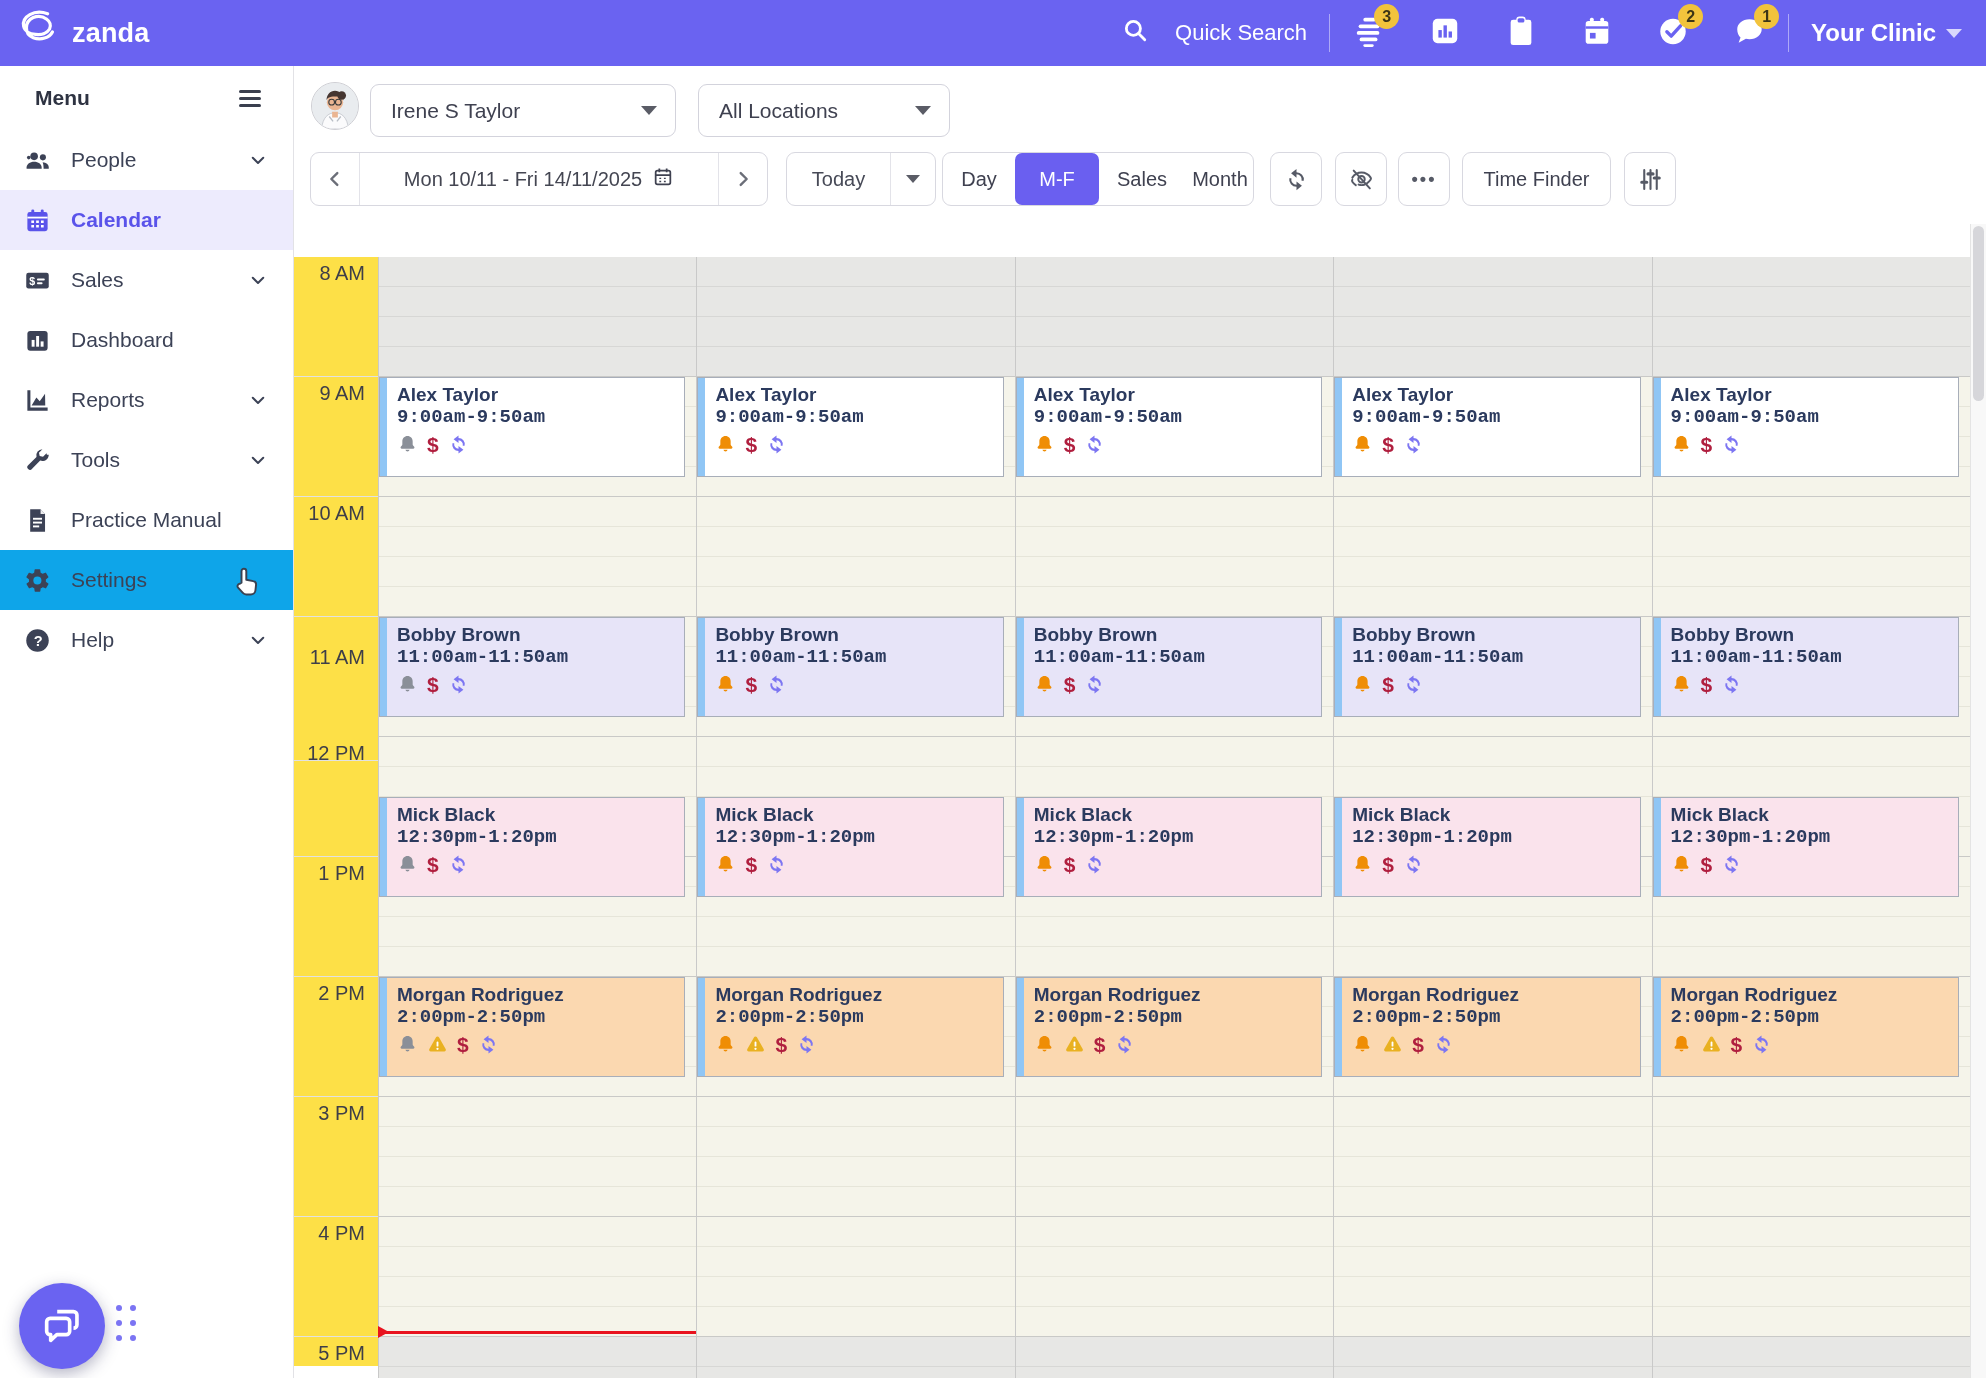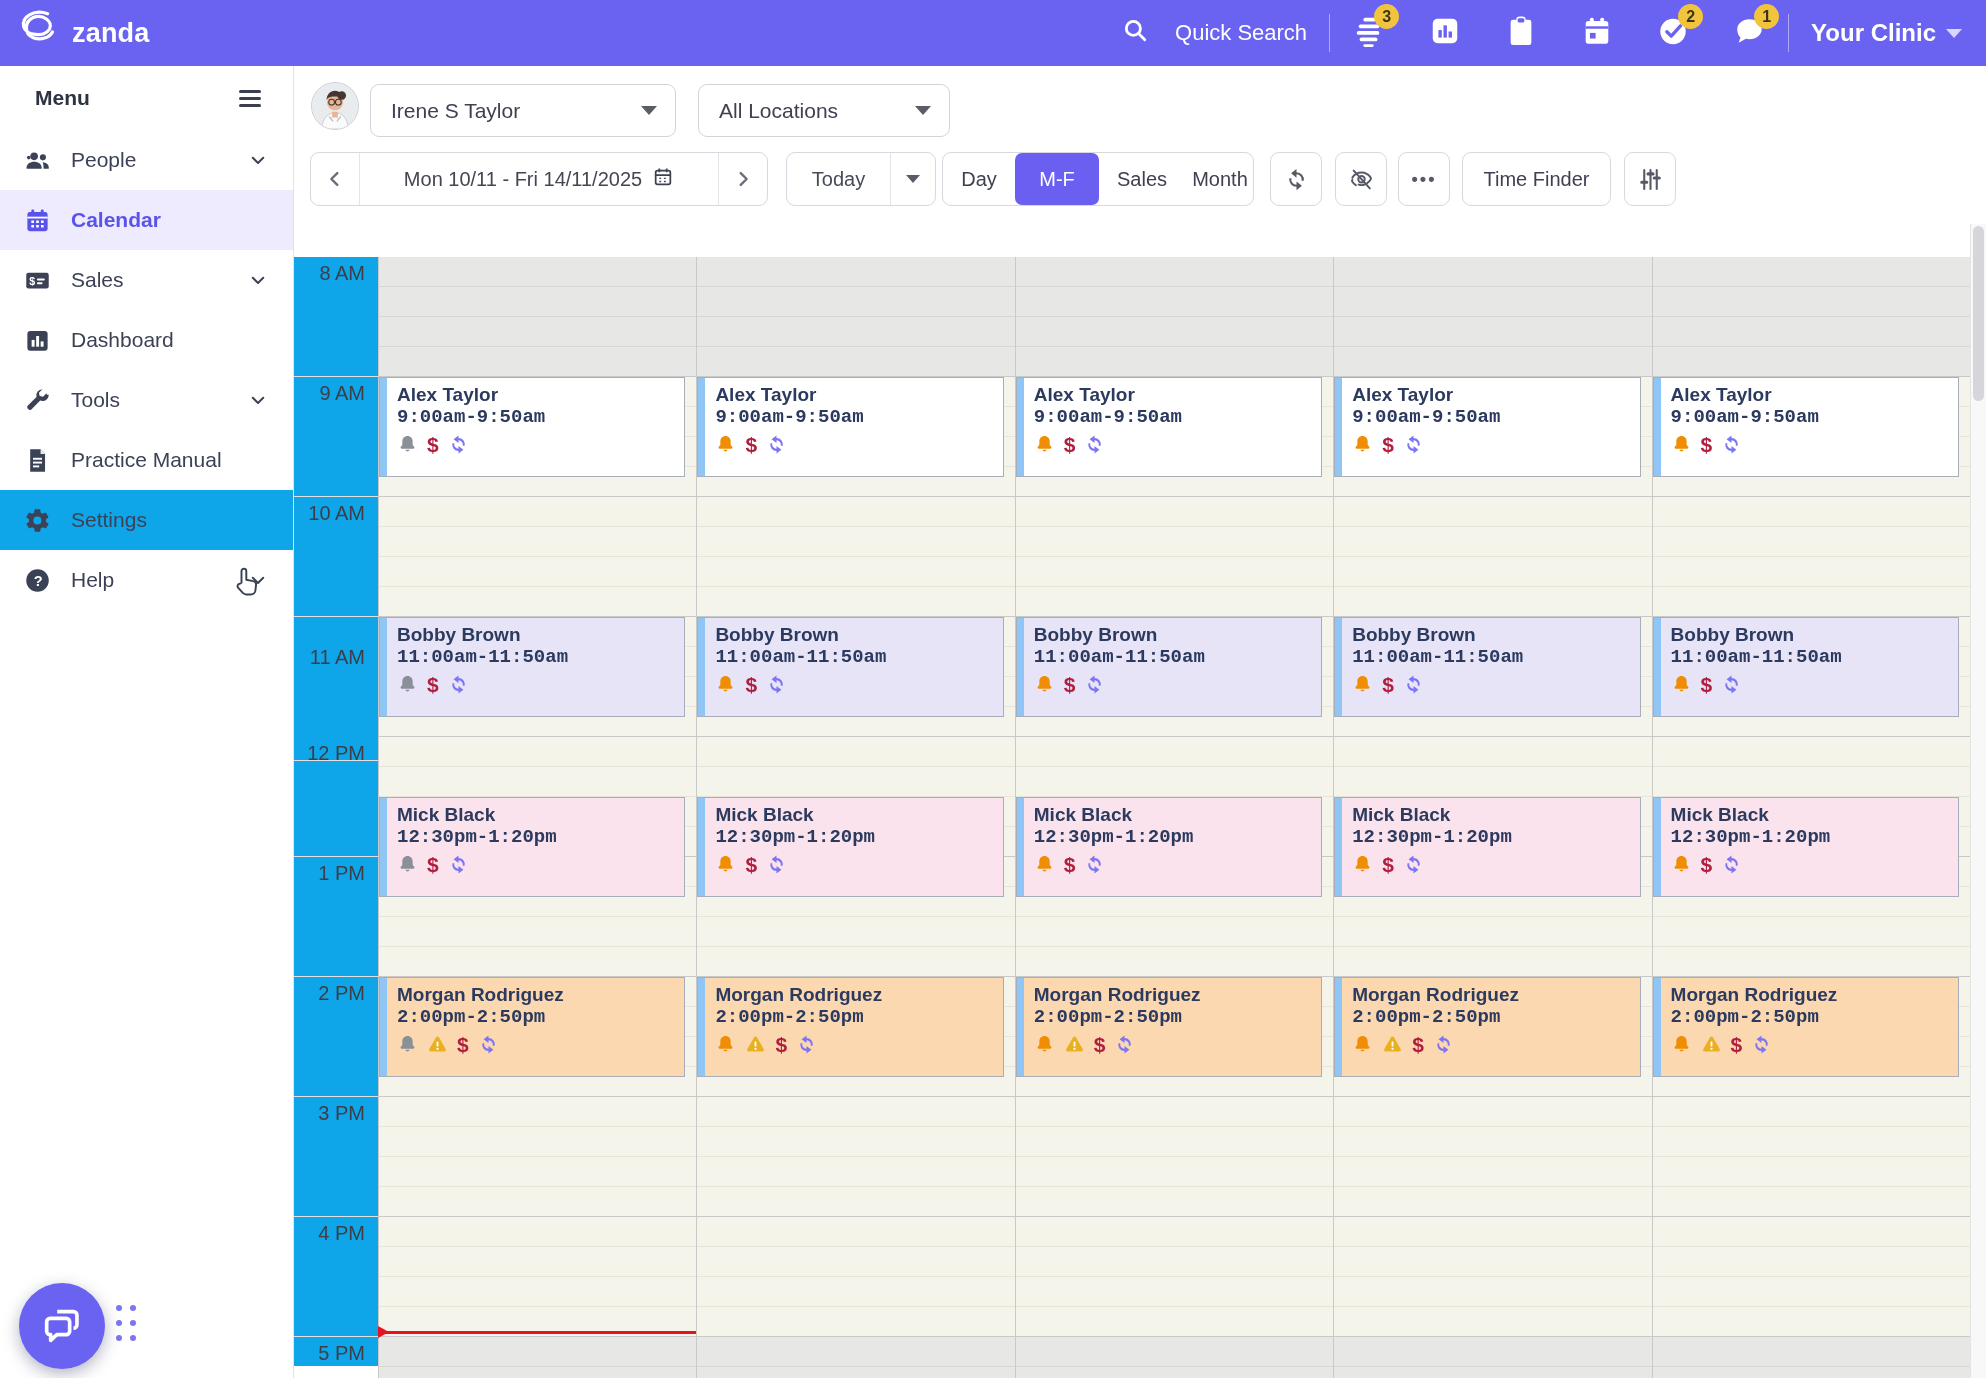--- a/index.html
+++ b/index.html
@@ -77,21 +77,21 @@
 
   
   .day-header{position:absolute;top:158px;left:0;right:0;height:33px;background:#fff;
     border-top:1px solid #e8e8e8;border-bottom:1px solid #bfbfbf;}
   .dh-cell{position:absolute;top:0;bottom:0;border-left:1px solid #cccccc;
     display:flex;align-items:center;justify-content:center;font-size:18px;color:#4b4b55;}
   .dh-gutter{border-left:none;}
 
   
   .grid{position:absolute;top:191px;left:0;width:1692px;bottom:0;overflow:hidden;background:#fff;}
-  .gutter{position:absolute;left:0;top:0;width:84px;bottom:12px;background:#0ea5e9;}
+  .gutter{position:absolute;left:0;top:0;width:84px;bottom:12px;background:#fde047;}
   .g-hour{position:absolute;left:0;right:0;height:120px;border-bottom:1px solid #e2e2e2;}
   .g-label{position:absolute;top:5px;right:13px;font-size:20px;color:#3e3e48;}
   .col{position:absolute;top:0;bottom:0;border-left:1px solid #c9c9c9;}
   .cell{position:absolute;left:0;right:0;height:120px;border-bottom:1px solid #c9c9c7;cursor:pointer;}
   .cell.biz{background-color:var(--bizBg,#f5f4ea);
     background-image:repeating-linear-gradient(to bottom,transparent 0,transparent 29px,#e6e5d9 29px,#e6e5d9 30px);}
   .cell.out{background-color:var(--outBg,#e7e7e5);
     background-image:repeating-linear-gradient(to bottom,transparent 0,transparent 29px,#d7d7d5 29px,#d7d7d5 30px);}
 
   .appt{position:absolute;display:flex;border:1px solid #a8aeb9;z-index:4;cursor:pointer;overflow:hidden;}
@@ -269,20 +269,34 @@
           <svg viewBox="0 0 24 24" fill="currentColor">
             <rect x="3" y="3.5" width="18" height="17.5" rx="2.6"></rect>
             <g fill="#fff">
               <rect x="6.8" y="11.5" width="2.6" height="6"></rect>
               <rect x="10.8" y="8" width="2.6" height="9.5"></rect>
               <rect x="14.8" y="12.8" width="2.6" height="4.7"></rect>
             </g>
           </svg>
         </span>
         <span>Dashboard</span>
+      </div>
+      <div class="nav-item">
+        <span class="nicon">
+          <svg viewBox="0 0 24 24" fill="currentColor">
+            <path d="M3 2.8h2.7v15.5H21v2.7H3z"></path>
+            <path d="M6.8 16.5l4.2-7.2 3 3.4 4.7-6.6.2 10.4z"></path>
+          </svg>
+        </span>
+        <span>Reports</span>
+        <span class="nav-chevron">
+          <svg viewBox="0 0 24 24" fill="none" stroke="currentColor" stroke-width="2.6" stroke-linecap="round" stroke-linejoin="round">
+            <path d="M5 9l7 7 7-7"></path>
+          </svg>
+        </span>
       </div>
       <div class="nav-item">
         <span class="nicon">
           <svg viewBox="0 0 24 24" fill="currentColor">
             <path d="M22 6.9a5.6 5.6 0 0 1-7.6 5.2l-7.2 7.2a2.35 2.35 0 1 1-3.3-3.3l7.2-7.2A5.6 5.6 0 0 1 16.4 1.9l-3.1 3.1.65 2.95 2.95.65 3.1-3.1c.2.45.3.9.3 1.4z"></path>
           </svg>
         </span>
         <span>Tools</span>
         <span class="nav-chevron">
           <svg viewBox="0 0 24 24" fill="none" stroke="currentColor" stroke-width="2.6" stroke-linecap="round" stroke-linejoin="round">

